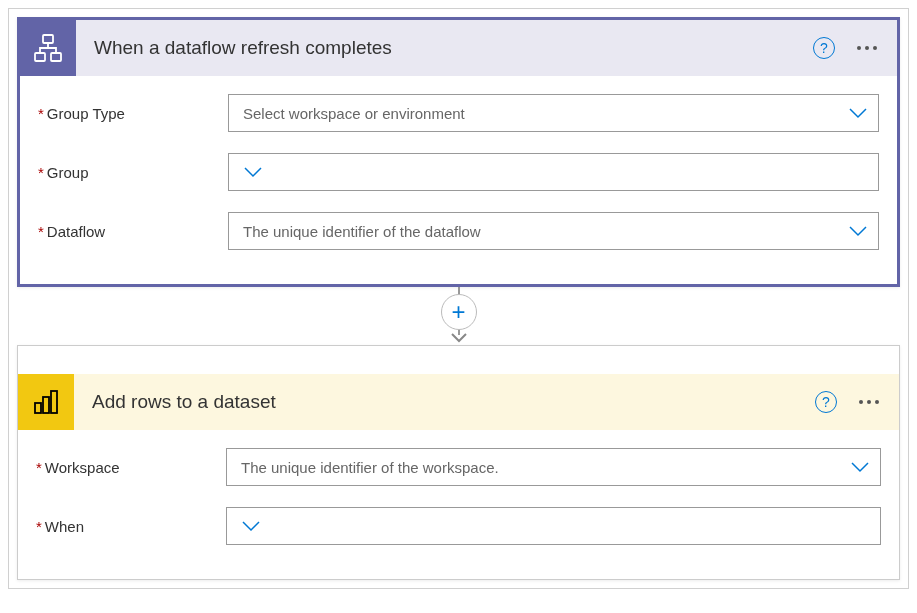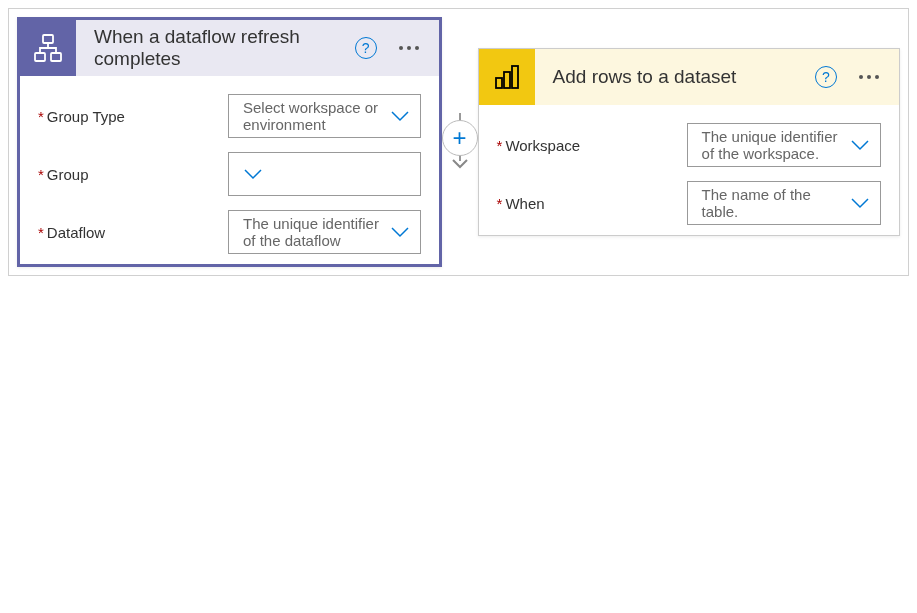--- a/index.html
+++ b/index.html
@@ -12,21 +12,21 @@
       background: #ffffff;
       padding: 8px;
       width: 917px;
       font-size: 15px;
     }
     .canvas {
       border: 1px solid #d0d0d0;
       background: #ffffff;
       padding: 8px;
       display: flex;
-      flex-direction: row;
+      flex-direction: column;
       align-items: center;
     }
     .card {
       width: 100%;
       border: 1px solid #ccc;
       box-shadow: 0 1px 3px rgba(0,0,0,0.08);
       background: #fff;
     }
     .card.selected {
       border: 3px solid #6264a7;
@@ -35,20 +35,21 @@
       display: flex;
       align-items: center;
       height: 56px;
       padding-right: 14px;
     }
     .card-header.purple {
       background: #e9e8f2;
     }
     .card-header.yellow {
       background: #fdf7df;
+      margin-top: 28px;
     }
     .header-icon-box {
       width: 56px;
       height: 56px;
       display: flex;
       align-items: center;
       justify-content: center;
       flex-shrink: 0;
     }
     .header-icon-box.purple {
@@ -82,44 +83,44 @@
       font-size: 18px;
       letter-spacing: 1px;
       cursor: pointer;
       padding: 4px;
       line-height: 0;
     }
     .header-menu svg circle {
       fill: #555;
     }
     .card-body {
-      padding: 12px 18px 10px 18px;
+      padding: 12px 18px 34px 18px;
     }
     .form-row {
       display: flex;
       align-items: center;
-      margin-top: 14px;
+      margin-top: 21px;
     }
     .form-row:first-child {
       margin-top: 6px;
     }
     .form-label {
       width: 190px;
       flex-shrink: 0;
       font-size: 15px;
       color: #333;
     }
     .required {
       color: #a80000;
       margin-right: 3px;
     }
     .form-select {
       flex: 1;
       border: 1px solid #999;
-      height: 44px;
+      height: 38px;
       display: flex;
       align-items: center;
       justify-content: space-between;
       padding: 0 10px 0 14px;
       background: #fff;
       cursor: pointer;
     }
     .form-select-text {
       color: #666;
       font-size: 15px;
@@ -265,21 +266,20 @@
           <span class="chevron-down">
             <svg width="20" height="12" viewBox="0 0 20 12">
                 <path d="M2 2 L10 10 L18 2" fill="none" stroke="#0078d4" stroke-width="1.5"></path>
               </svg>
           </span>
         </div>
       </div>
       <div class="form-row">
         <div class="form-label"><span class="required">*</span><span>When</span></div>
         <div class="form-select">
-          <span class="form-select-text">The name of the table.</span>
           <span class="chevron-down">
             <svg width="20" height="12" viewBox="0 0 20 12">
                 <path d="M2 2 L10 10 L18 2" fill="none" stroke="#0078d4" stroke-width="1.5"></path>
               </svg>
           </span>
         </div>
       </div>
     </div>
   </div>
 

